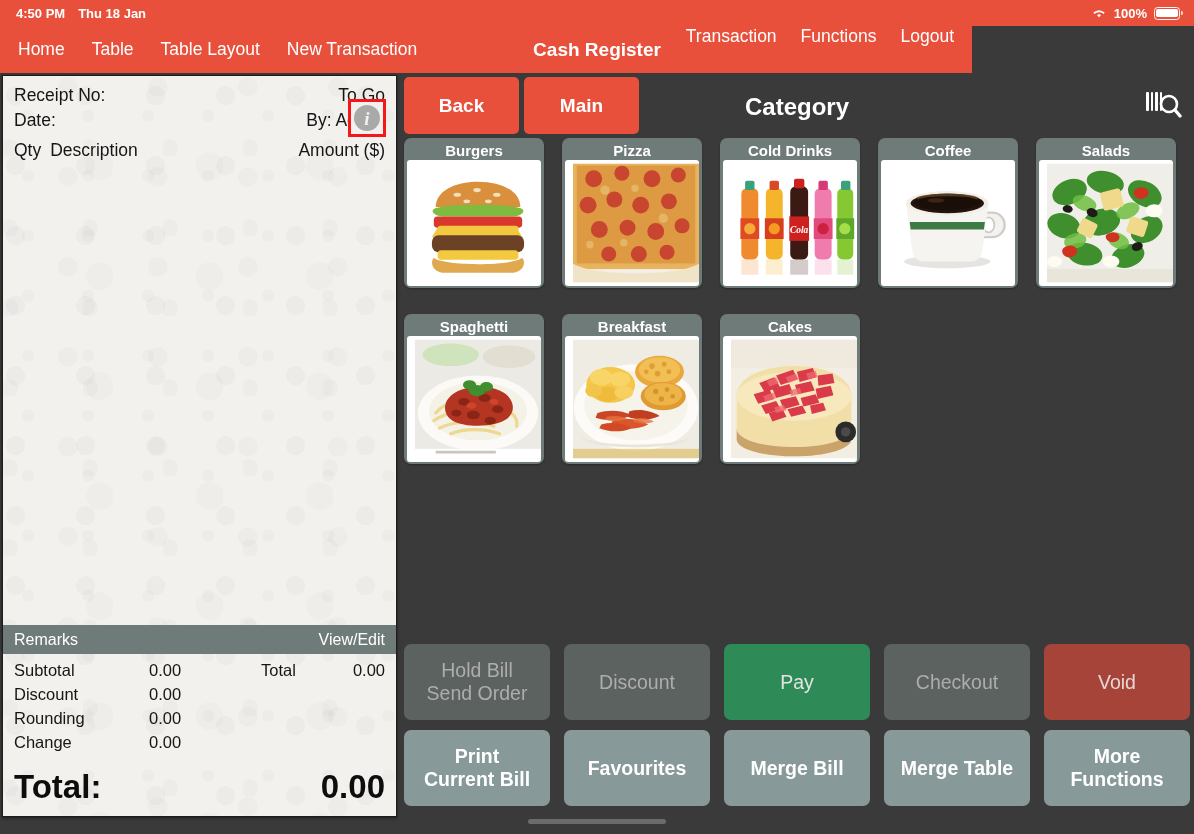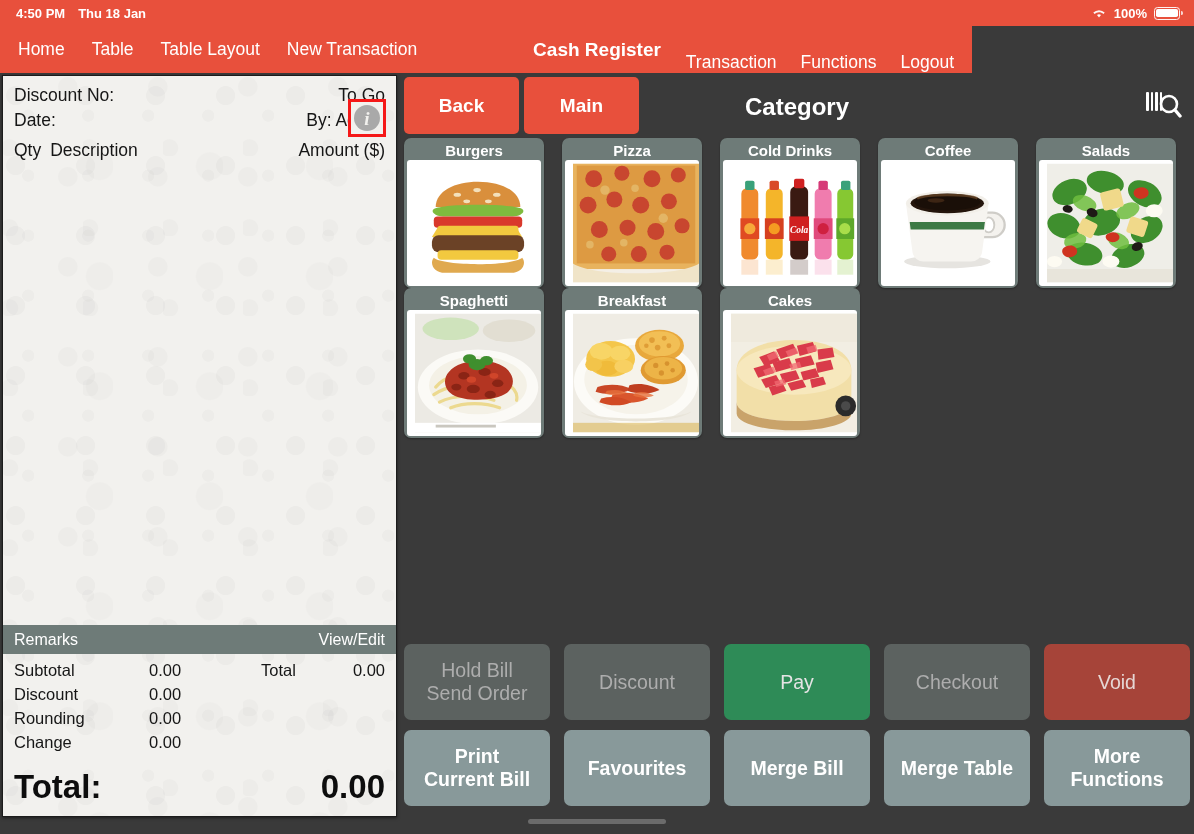--- a/index.html
+++ b/index.html
@@ -37,21 +37,21 @@
     width:2px; height:4.4px; background:rgba(255,255,255,.75);
     border-radius:0 1.6px 1.6px 0;
   }
 
   
   .navbar {
     position:absolute; top:26px; left:0; width:972px; height:47px;
     background:#e8503c; color:#fff;
   }
   .nav-left { position:absolute; left:18px; top:0; height:47px; display:flex; align-items:center; gap:27px; }
-  .nav-right { position:absolute; right:18px; top:0; height:47px; display:flex; align-items:flex-end; gap:24px; }
+  .nav-right { position:absolute; right:18px; top:0; height:47px; display:flex; align-items:flex-start; gap:24px; }
   .nav-item { font-size:17.5px; color:#fff; white-space:nowrap; cursor:pointer; }
   .nav-title {
     position:absolute; left:0; top:0; width:1194px; height:47px;
     display:flex; align-items:center; justify-content:center;
     font-size:19px; font-weight:bold; pointer-events:none;
   }
 
   
   .receipt {
     position:absolute; left:2px; top:75px; width:395px; height:742px;
@@ -131,21 +131,21 @@
   .cat-title {
     position:absolute; left:0; top:0; width:794px; height:63px;
     display:flex; align-items:center; justify-content:center;
     color:#fff; font-size:24px; font-weight:bold; pointer-events:none;
   }
   .scan-ico { position:absolute; right:12px; top:14px; width:38px; height:34px; cursor:pointer; }
 
   
   .catgrid {
     position:absolute; left:4px; top:63px; width:786px;
-    display:flex; flex-wrap:wrap; gap:0 18px; align-content:flex-start;
+    display:flex; flex-wrap:wrap; gap:26px 18px; align-content:flex-start;
   }
   .cat {
     width:140px; height:150px; background:#6e7b78; border-radius:7px;
     padding:3px 3px 0 3px; cursor:pointer;
     display:flex; flex-direction:column; align-items:center;
     box-shadow:0 1px 2px rgba(0,0,0,.35);
   }
   .cat-label {
     color:#fff; font-size:15px; font-weight:bold; line-height:19px;
     height:19px; white-space:nowrap; overflow:hidden;
@@ -212,21 +212,21 @@
       <span class="nav-item">Transaction</span>
       <span class="nav-item">Functions</span>
       <span class="nav-item">Logout</span>
     </div>
   </div>
 
   <div class="receipt paper">
 
     <div class="rhead">
       <div class="rrow">
-        <span class="lbl">Discount No:</span>
+        <span class="lbl">Receipt No:</span>
         <span class="val">To Go</span>
       </div>
       <div class="rrow byline">
         <span class="lbl">Date:</span>
         <span class="val">By: Admin</span>
         <span class="info-wrap">
           <span class="info-ico">i</span>
         </span>
       </div>
     </div>

